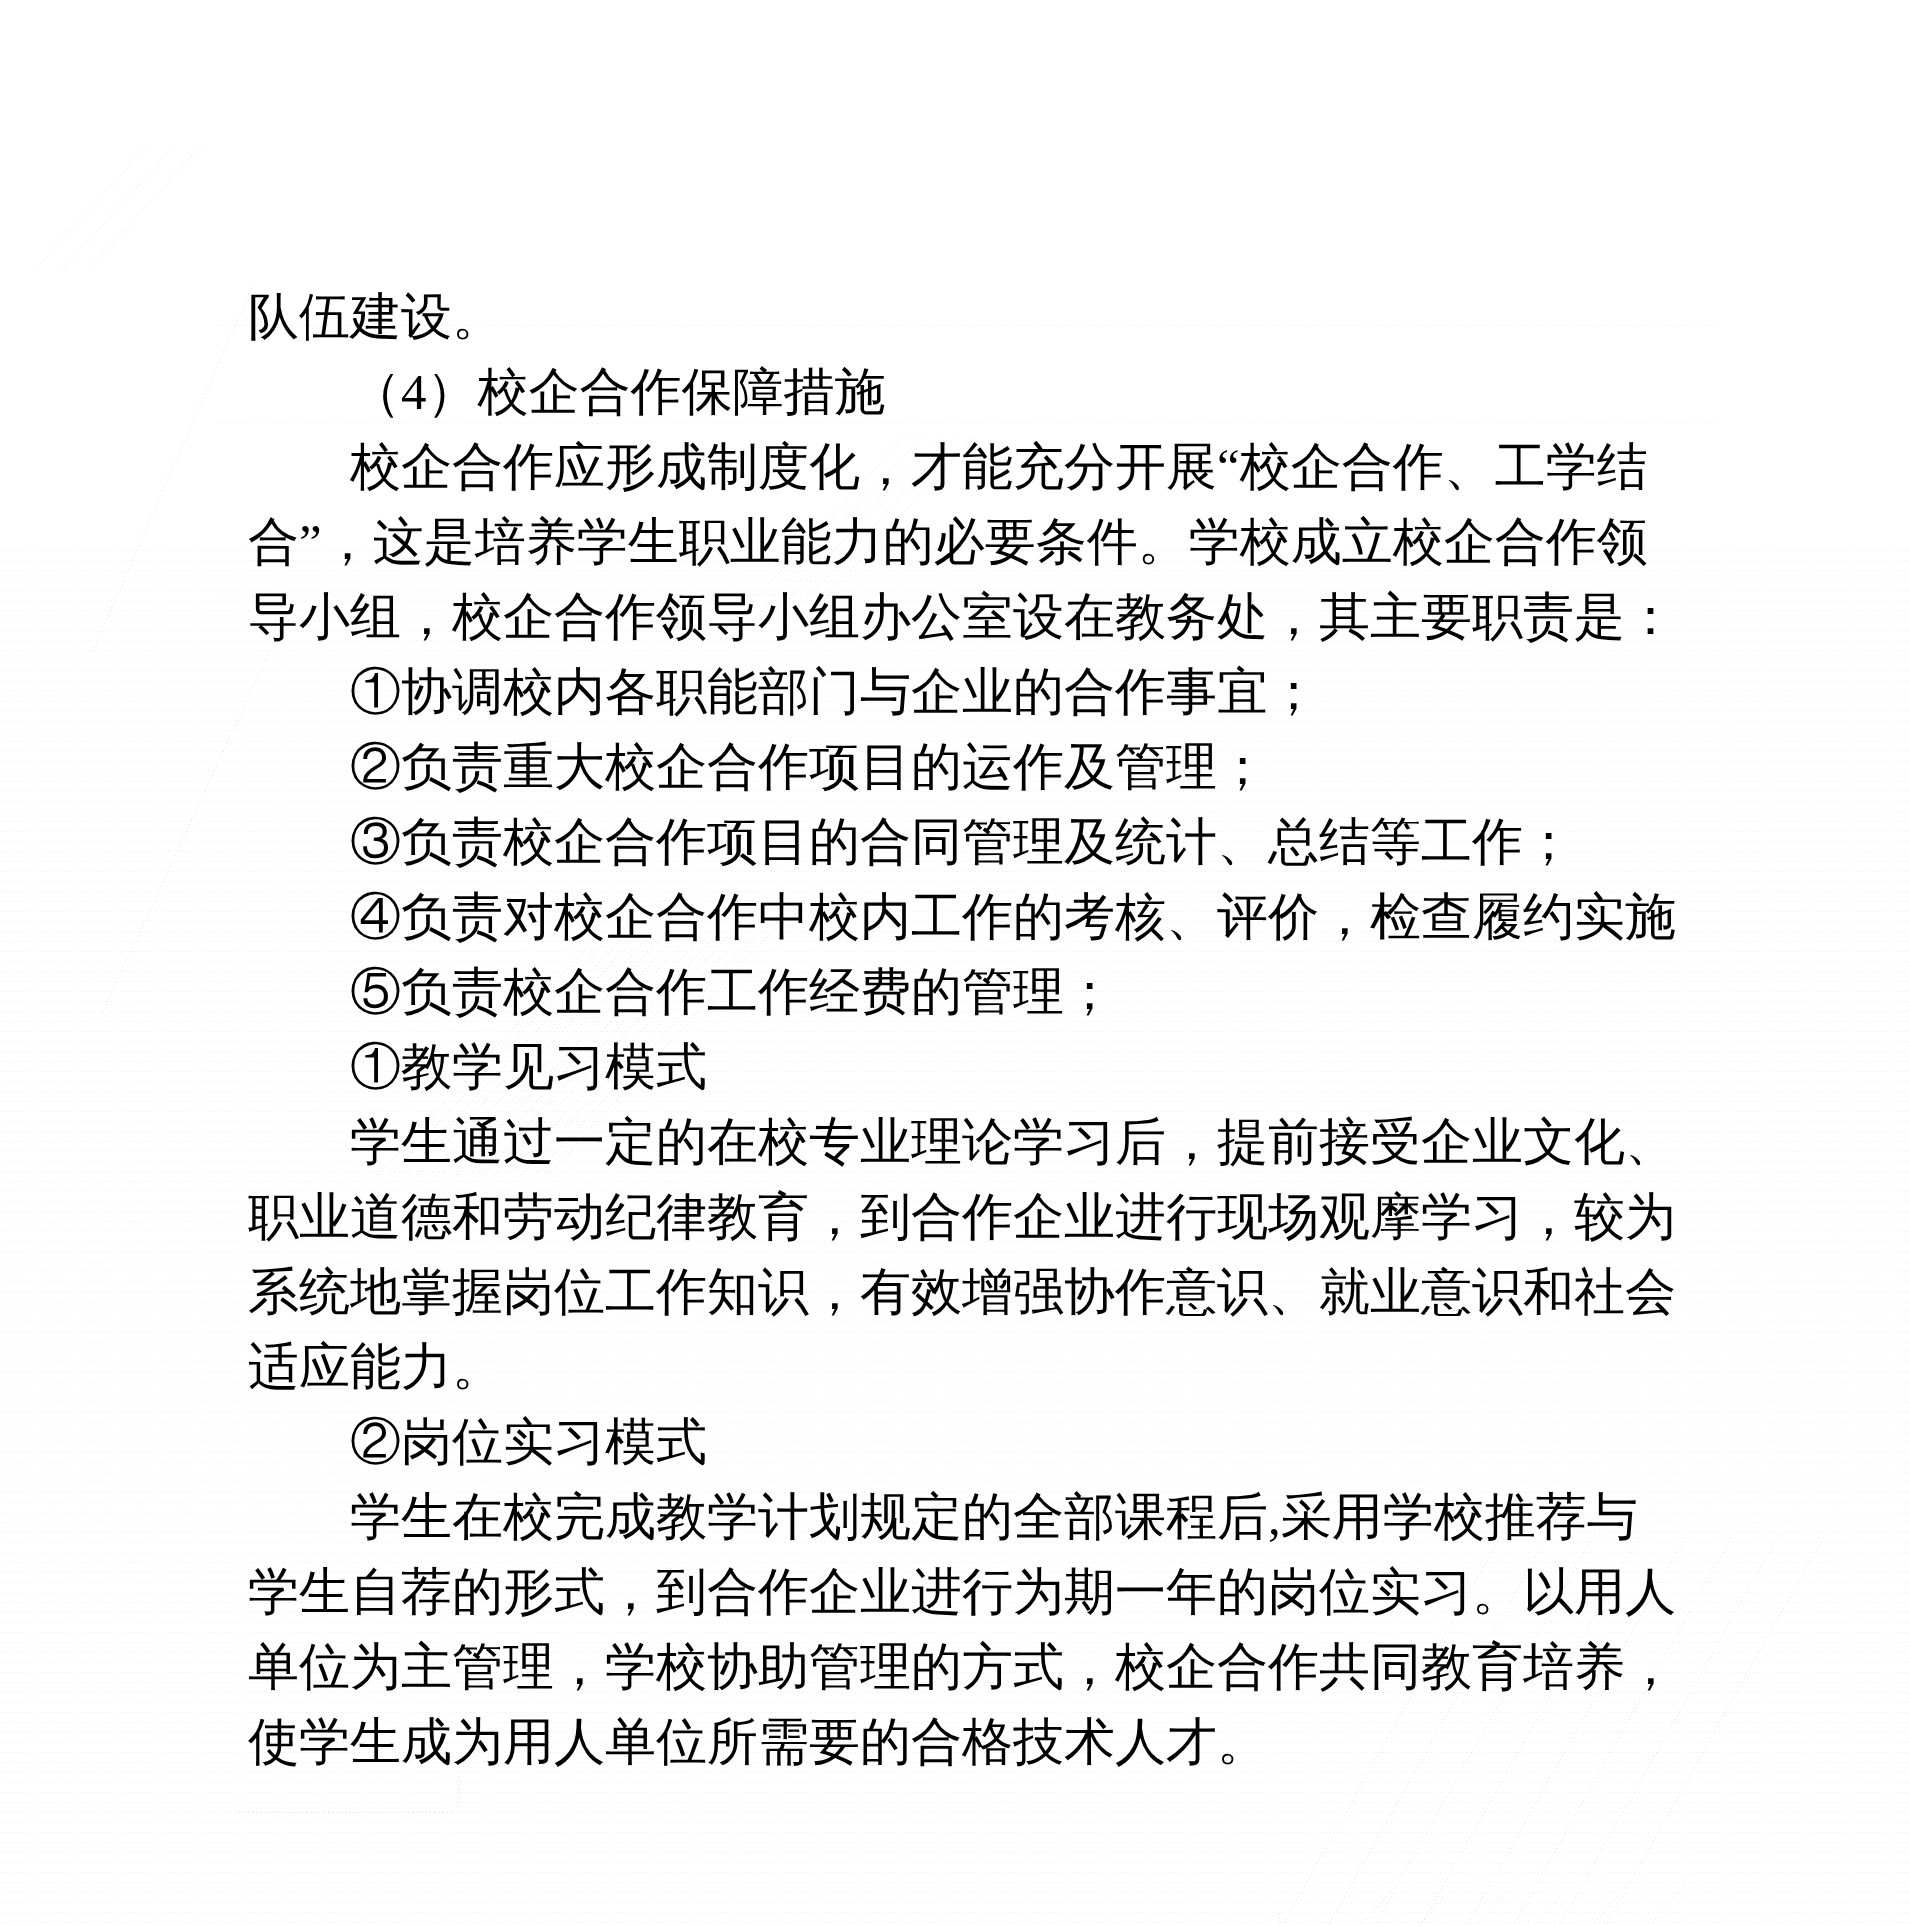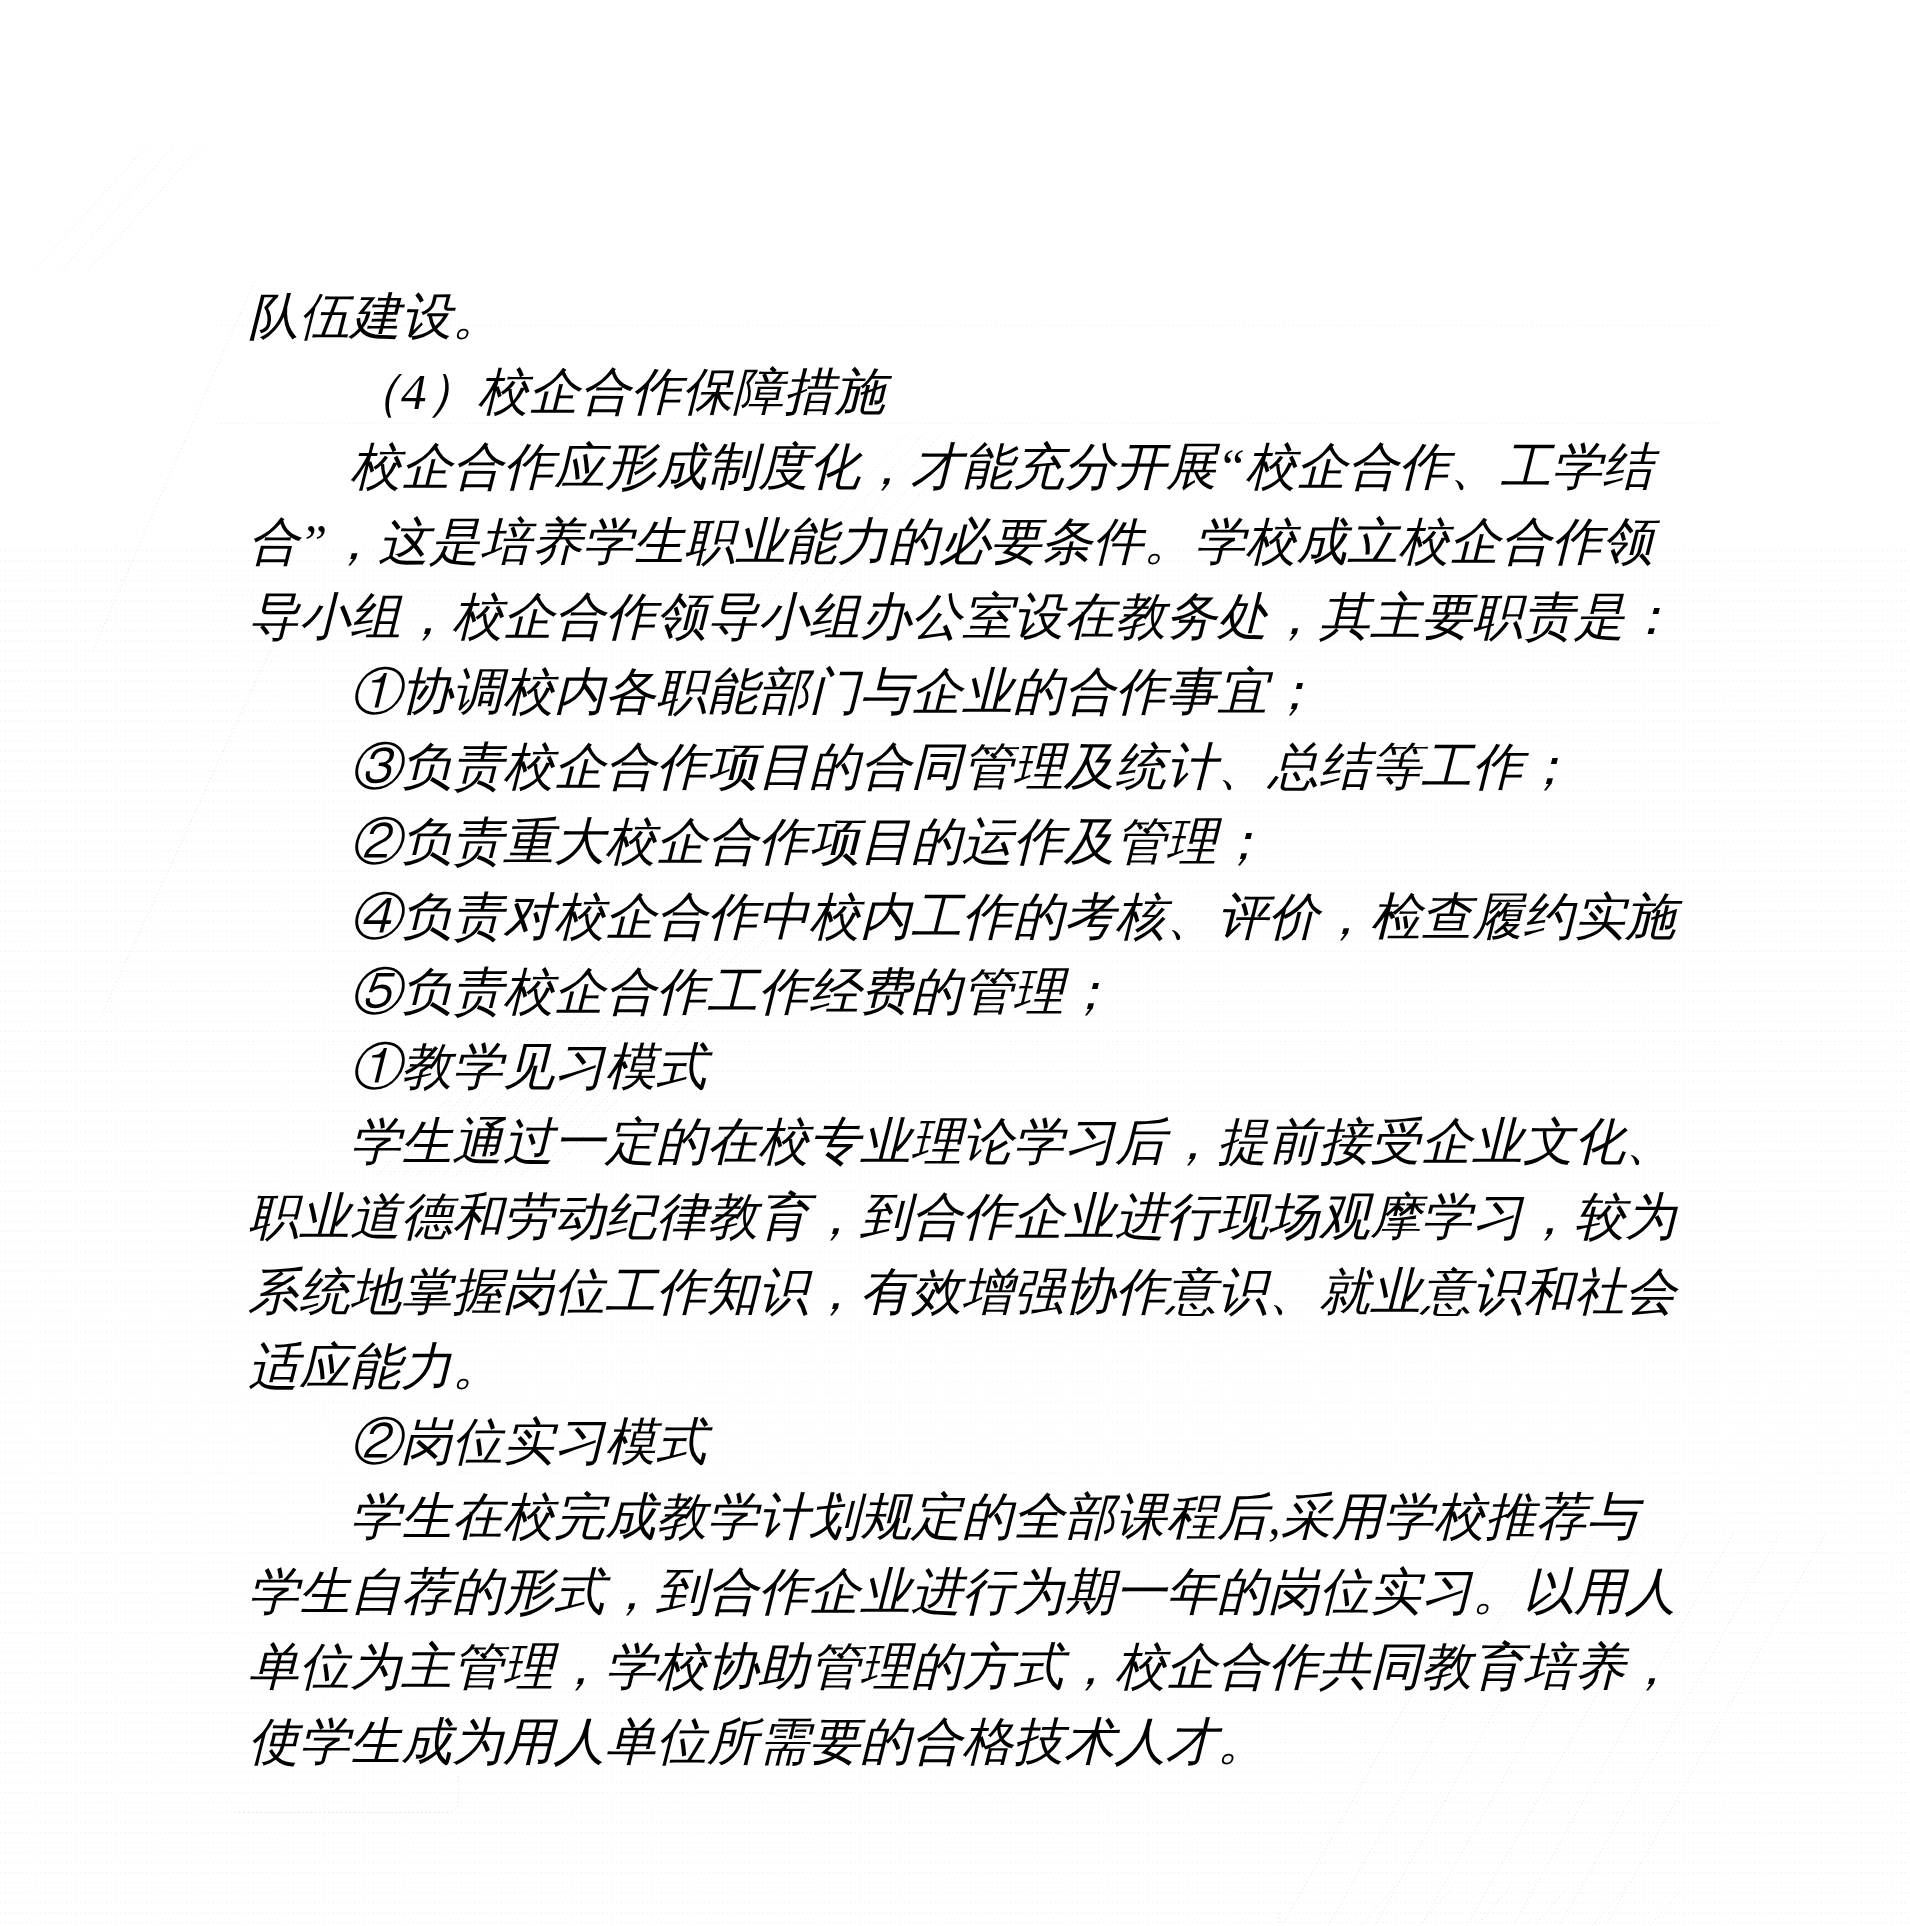--- a/index.html
+++ b/index.html
@@ -19,21 +19,20 @@
     left:248px;top:280px;width:1441px;
     z-index:1;
     font-size:51px;
     line-height:75px;
     color:#000000;
     letter-spacing:0;
   }
   .line{
     height:75px;
     white-space:nowrap;
-    font-style:italic;
   }
   .line.indent{ padding-left:102px; }
 </style>
 </head>
 <body>
 
 <div class="page">
 
   <svg class="wm" id="wm" viewBox="0 0 4960 7015" xmlns="http://www.w3.org/2000/svg">
       <line x1="0" y1="1430" x2="4960" y2="1430" stroke="#c6c6c6" stroke-width="2" stroke-dasharray="2.5 9" opacity="0.5"></line>
@@ -300,22 +299,22 @@
       <path d="M 620 4705 H 1160 Q 1190 4705 1190 4675 V 4610" fill="none" stroke="#c6c6c6" stroke-width="2.5" stroke-dasharray="3 8" opacity="0.55"></path>
     </svg>
 
   <div class="doc">
       <div class="line">队伍建设。</div>
       <div class="line indent">（4）校企合作保障措施</div>
       <div class="line indent">校企合作应形成制度化，才能充分开展“校企合作、工学结</div>
       <div class="line">合”，这是培养学生职业能力的必要条件。学校成立校企合作领</div>
       <div class="line">导小组，校企合作领导小组办公室设在教务处，其主要职责是：</div>
       <div class="line indent">①协调校内各职能部门与企业的合作事宜；</div>
+      <div class="line indent">②负责重大校企合作项目的运作及管理；</div>
       <div class="line indent">③负责校企合作项目的合同管理及统计、总结等工作；</div>
-      <div class="line indent">②负责重大校企合作项目的运作及管理；</div>
       <div class="line indent">④负责对校企合作中校内工作的考核、评价，检查履约实施</div>
       <div class="line indent">⑤负责校企合作工作经费的管理；</div>
       <div class="line indent">①教学见习模式</div>
       <div class="line indent">学生通过一定的在校专业理论学习后，提前接受企业文化、</div>
       <div class="line">职业道德和劳动纪律教育，到合作企业进行现场观摩学习，较为</div>
       <div class="line">系统地掌握岗位工作知识，有效增强协作意识、就业意识和社会</div>
       <div class="line">适应能力。</div>
       <div class="line indent">②岗位实习模式</div>
       <div class="line indent">学生在校完成教学计划规定的全部课程后,采用学校推荐与</div>
       <div class="line">学生自荐的形式，到合作企业进行为期一年的岗位实习。以用人</div>

